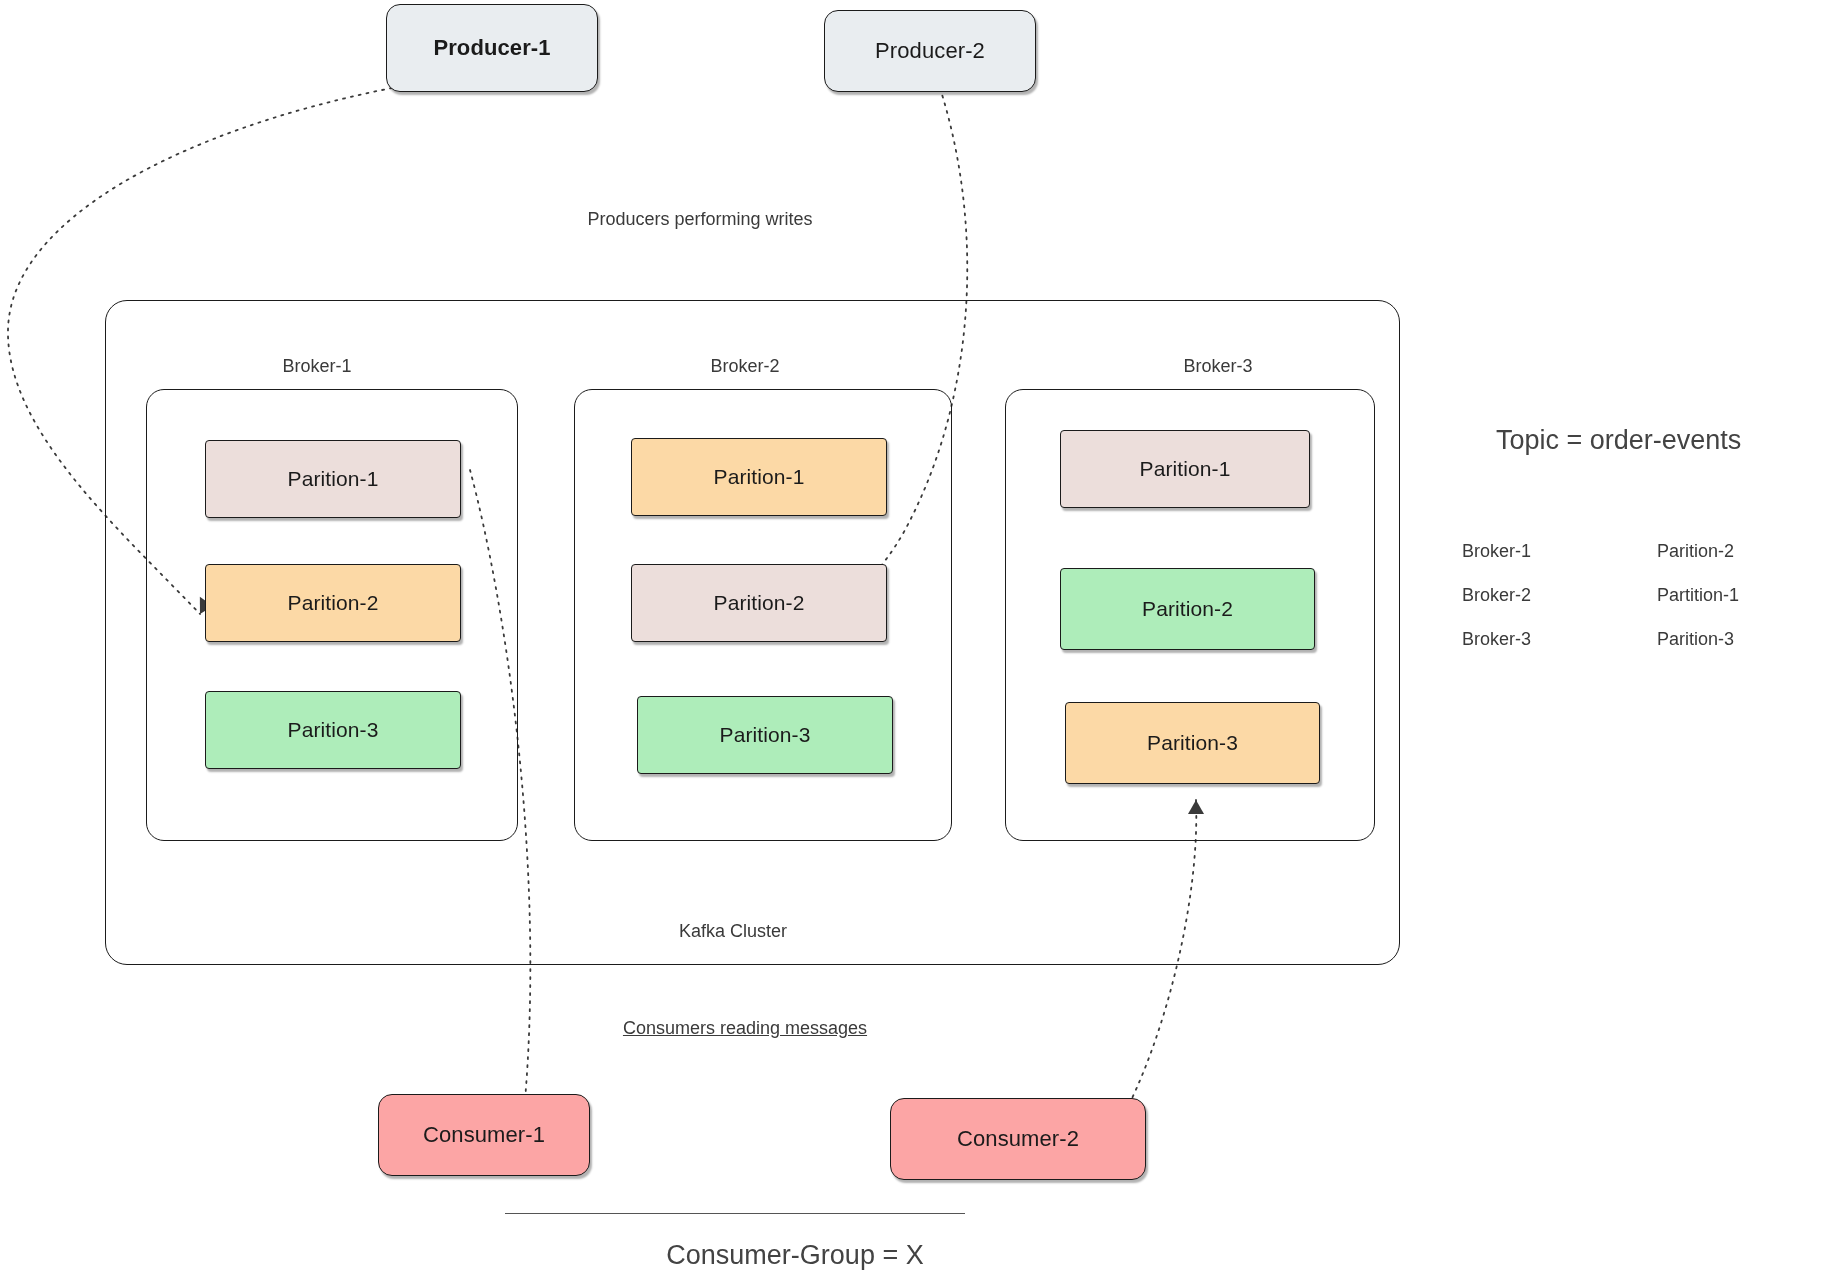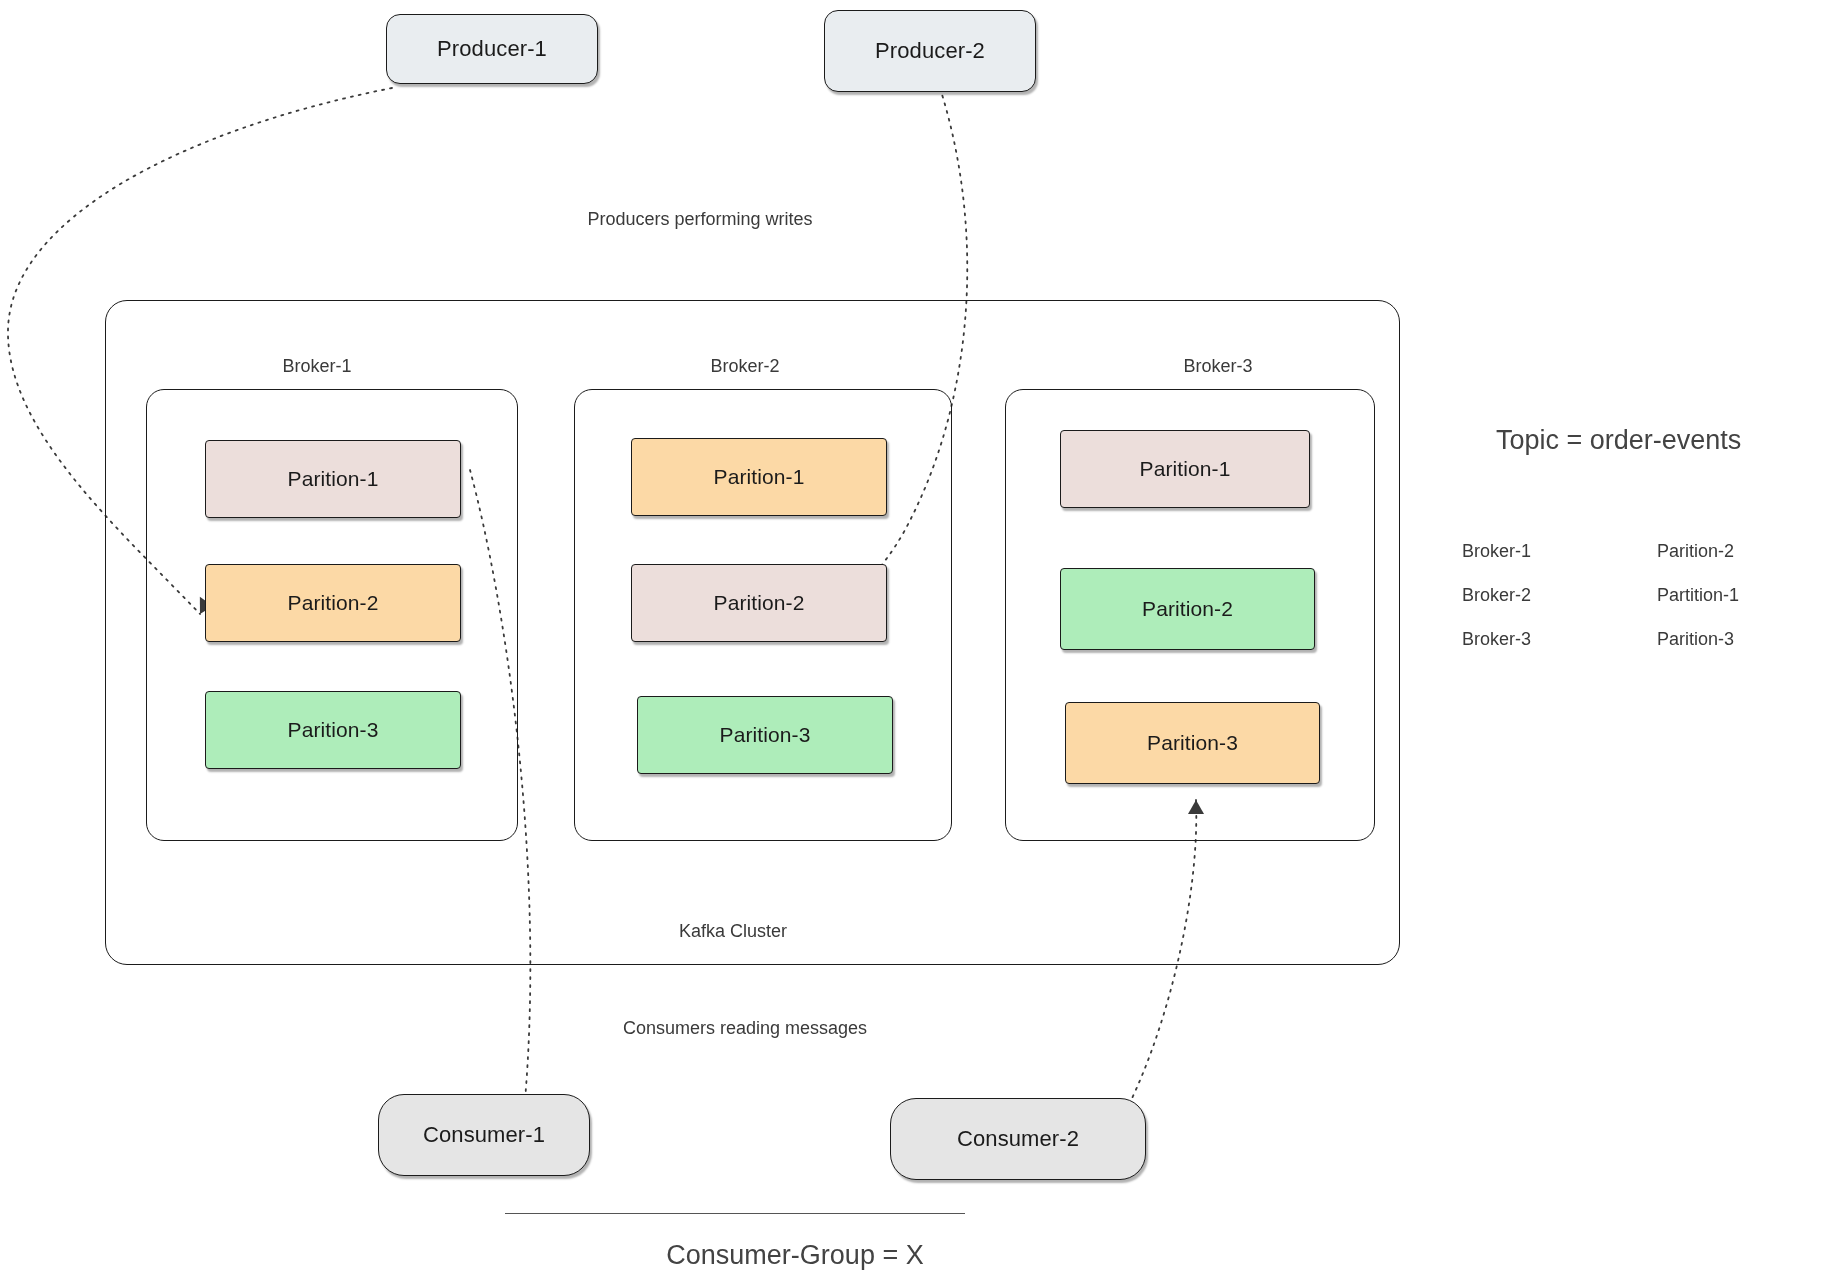--- a/index.html
+++ b/index.html
@@ -39,22 +39,22 @@
     letter-spacing: .1px;
     box-shadow: 2px 3px 2px rgba(0,0,0,.30);
     text-align: center;
   }
   .endpoint {
     background: #e9edf0;
     border-radius: 14px;
     font-size: 22px;
   }
   .consumer-box {
-    background: #e5e5e5;
-    border-radius: 26px;
+    background: #fca5a5;
+    border-radius: 14px;
     font-size: 22px;
   }
   .pink   { background: #ecdedb; }
   .orange { background: #fcd9a6; }
   .green  { background: #aeedba; }
 
   
   .container {
     position: absolute;
     box-sizing: border-box;
@@ -110,21 +110,21 @@
       <path d="M 1196 800 C 1200 900 1165 1040 1120 1122"></path>
     </g>
 
     <g fill="#3a3a3a" stroke="none">
       <polygon points="200,614 190,600 206,600" transform="rotate(35 200 614)"></polygon>
       <polygon points="830,610 820,596 836,596" transform="rotate(125 830 610)"></polygon>
       <polygon points="1196,800 1188,814 1204,814"></polygon>
     </g>
   </svg>
 
-  <div class="node endpoint" style="left:386px; top:14px; width:212px; height:70px;">
+  <div class="node endpoint" style="left:386px; top:4px; width:212px; height:88px;font-weight:bold;">
     <span>Producer-1</span>
   </div>
 
   <div class="node endpoint" style="left:824px; top:10px; width:212px; height:82px;">
     <span>Producer-2</span>
   </div>
 
   <div class="label center" style="left:700px; top:209px;">Producers performing writes</div>
 
   <div class="container cluster-box" style="left:105px; top:300px; width:1295px; height:665px;"></div>
@@ -174,21 +174,21 @@
 
   <div class="legend-cell" style="left:1462px; top:541px;">Broker-1</div>
   <div class="legend-cell" style="left:1657px; top:541px;">Parition-2</div>
 
   <div class="legend-cell" style="left:1462px; top:585px;">Broker-2</div>
   <div class="legend-cell" style="left:1657px; top:585px;">Partition-1</div>
 
   <div class="legend-cell" style="left:1462px; top:629px;">Broker-3</div>
   <div class="legend-cell" style="left:1657px; top:629px;">Parition-3</div>
 
-  <div class="label center" style="left:745px; top:1018px;">Consumers reading messages</div>
+  <div class="label center" style="left:745px; top:1018px;text-decoration:underline;">Consumers reading messages</div>
 
   <div class="node consumer-box" style="left:378px; top:1094px; width:212px; height:82px;">
     <span>Consumer-1</span>
   </div>
 
   <div class="node consumer-box" style="left:890px; top:1098px; width:256px; height:82px;">
     <span>Consumer-2</span>
   </div>
 
   <div class="divider" style="left:505px; top:1213px; width:460px;"></div>

